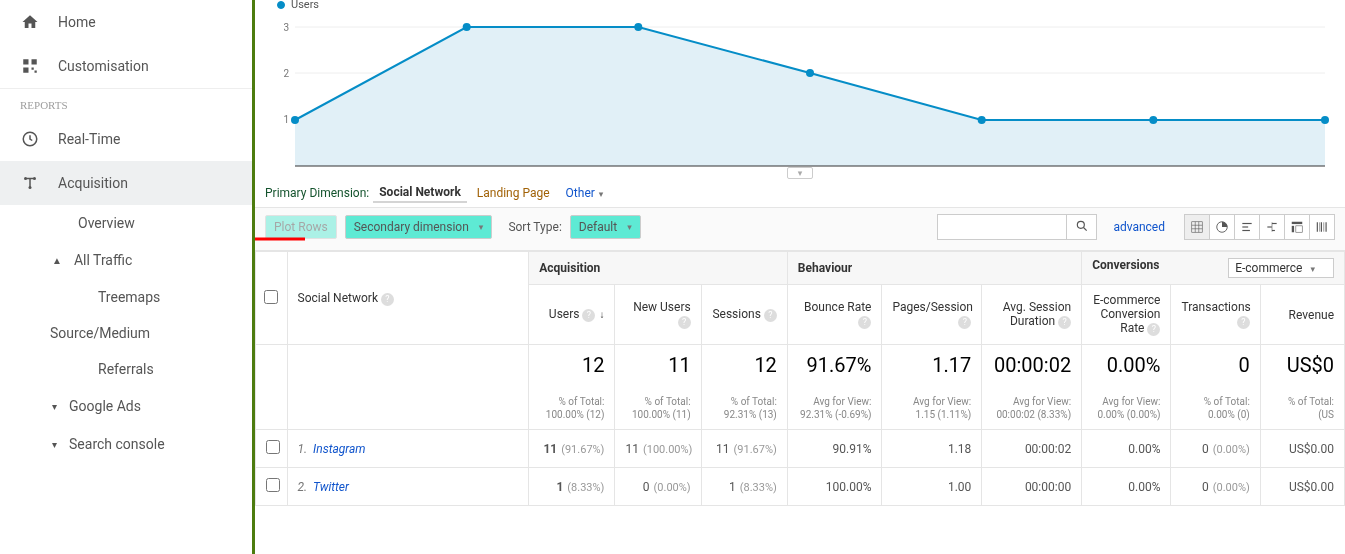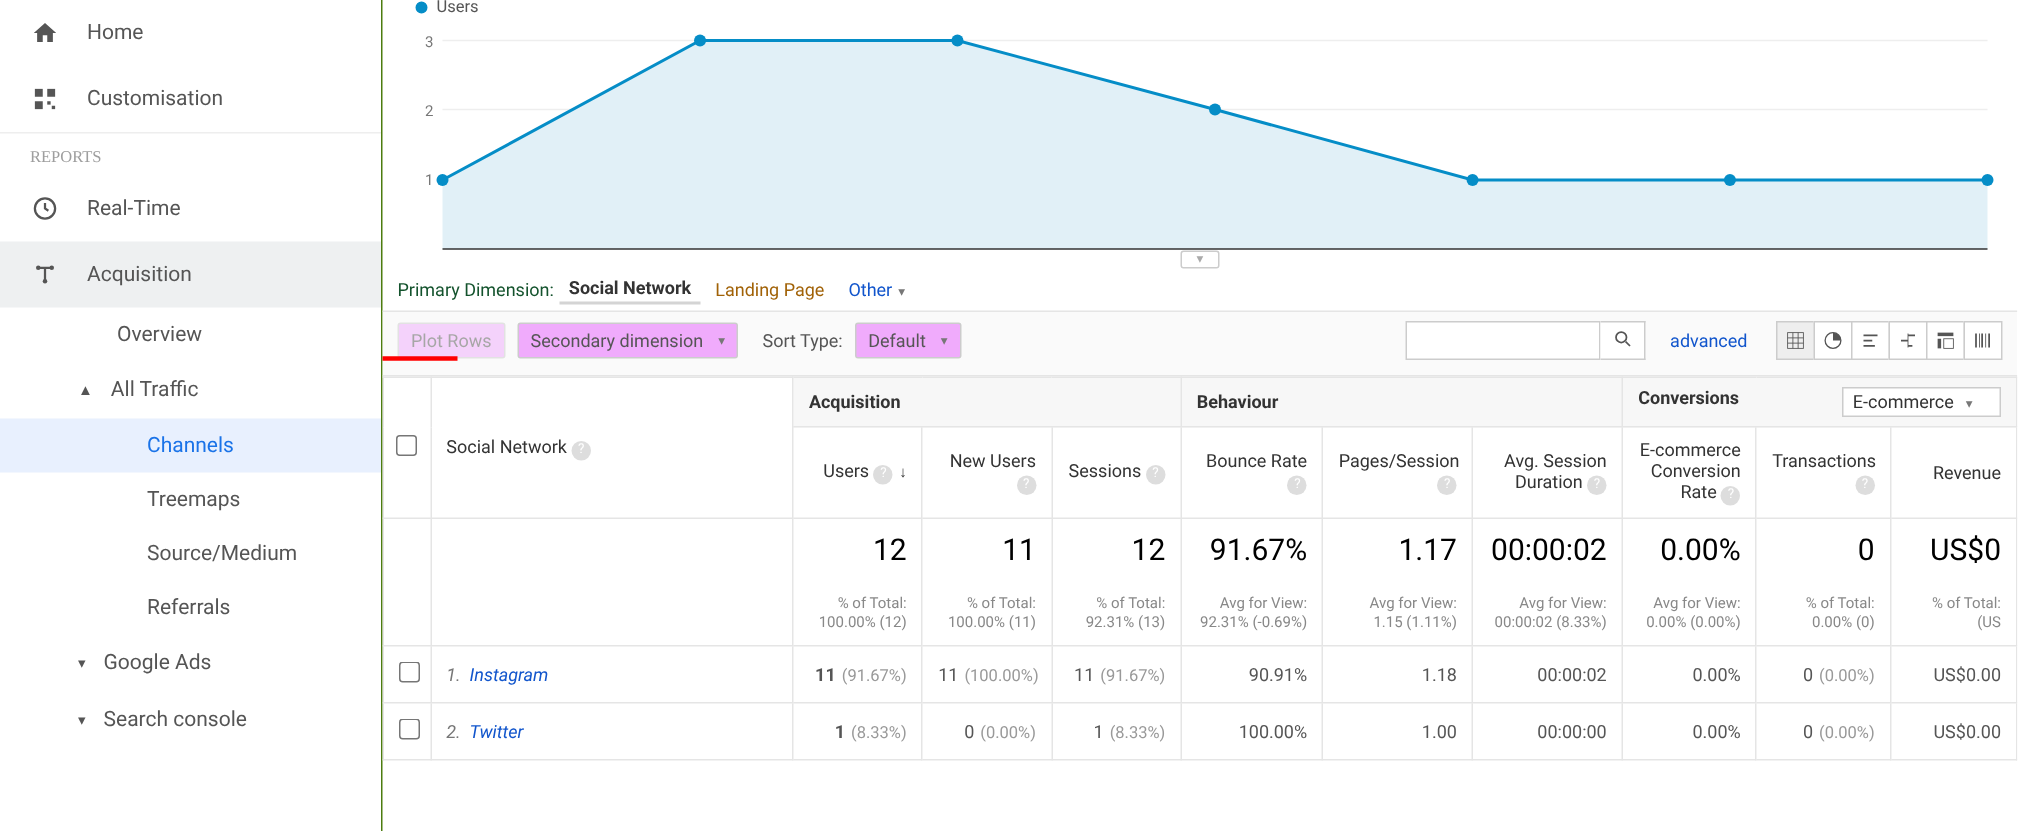--- a/index.html
+++ b/index.html
@@ -1,20 +1,20 @@
 <!DOCTYPE html>
 <html><head>
 <meta charset="utf-8">
 <style>
   * { margin: 0; padding: 0; box-sizing: border-box; }
   body { font-family: Roboto, Arial, sans-serif; font-size: 13px; color: #333; background: #fff; width: 1345px; }
   .app { display: flex; height: 554px; }
 
   
-  .sidebar { width: 255px; border-right: 1px solid #4d7c0f; background: #fff; flex-shrink: 0; display: flex; flex-direction: column; }
+  .sidebar { width: 255px; border-right: 3px solid #4d7c0f; background: #fff; flex-shrink: 0; display: flex; flex-direction: column; }
   .nav-item { display: flex; align-items: center; height: 44px; padding: 0 20px; font-size: 14px; color: #555; cursor: pointer; gap: 18px; }
   .nav-item.active { background: #eef0f1; font-weight: 400; }
   .nav-item .ic { width: 20px; height: 20px; display: flex; align-items: center; justify-content: center; fill: #555; color:#555;}
   .reports-hdr { font-size: 11px; color: #9e9e9e; padding: 10px 20px 6px; border-top:1px solid #eee;font-family:Liberation Serif, serif;}
   .subnav-group-hdr { display:flex; align-items:center; gap:12px; padding-left:40px; height:38px; font-size:14px; color:#555; cursor:pointer;}
   .subnav-item { height: 36px; display:flex; align-items:center; padding-left: 78px; font-size:14px; color:#555; cursor:pointer; }
   .subnav-item.sel { background:#e8f0fe; color:#1a73e8; border-right:2px solid transparent;}
 
   
   .main { flex: 1; overflow: hidden; position: relative; }
@@ -31,21 +31,21 @@
   .chart .pt { fill:#058dc7; }
 
   
   .dim-row { padding: 8px 10px 4px 10px; display:flex; align-items:center; gap:4px; font-size:12px;}
   .dim-row .lab { color:#14532d; }
   .dim-row .active { color:#333; font-weight:bold; border-bottom:2px solid #d4d4d4; padding:2px 6px;}
   .dim-row .link { color:#a16207; padding:2px 6px; cursor:pointer;}
   .dim-row .other { color:#1155cc; padding:2px 6px; cursor:pointer;}
 
   .ctrl-row { display:flex; align-items:center; padding: 6px 10px 10px 10px; gap:8px; border-top:1px solid #e5e5e5; border-bottom:1px solid #e5e5e5; background:#fafafa;}
-  .btn { border:1px solid #ccc; background:#f0abfc; color:#555; font-size:12px; padding:4px 8px; border-radius:2px; cursor:pointer; display:inline-flex; align-items:center; gap:6px;}
+  .btn { border:1px solid #ccc; background:#5eead4; color:#555; font-size:12px; padding:4px 8px; border-radius:2px; cursor:pointer; display:inline-flex; align-items:center; gap:6px;}
   .btn.disabled { opacity:.5; cursor:default;}
   .caret::after { content:"▾"; font-size:9px; color:#777; margin-left:4px;}
   .spacer { flex:1; }
   .search-box { display:flex; height:26px;}
   .search-box input { border:1px solid #ccc; font-size:12px; padding:2px 6px; width:130px; outline:none;}
   .search-box button { border:1px solid #ccc; border-left:none; background:#fff; width:30px; cursor:pointer;}
   .adv-link { color:#1155cc; font-size:12px; margin-left:8px; cursor:pointer;}
   .view-toggles { display:flex; margin-left:12px;}
   .view-toggles .vt { width:26px; height:26px; border:1px solid #ccc; margin-left:-1px; display:flex; align-items:center; justify-content:center; cursor:pointer; background:#fff;}
   .view-toggles .vt.active { background:#eee;}
@@ -121,27 +121,24 @@
         </span>
       <span>Acquisition</span>
     </div>
     <div class="subnav-item" style="padding-left:78px;">
         <span>Overview</span>
       </div>
     <div class="subnav-group-hdr" style="padding-left:52px;">
         <span style="font-size:10px;">▲</span>
         <span>All Traffic</span>
       </div>
-    <div class="subnav-item sel" style="padding-left:98px;">
-        <span>Channels</span>
-      </div>
     <div class="subnav-item" style="padding-left:98px;">
         <span>Treemaps</span>
       </div>
-    <div class="subnav-item" style="padding-left:98px;">
+    <div class="subnav-item" style="padding-left:50px;">
         <span>Source/Medium</span>
       </div>
     <div class="subnav-item" style="padding-left:98px;">
         <span>Referrals</span>
       </div>
     <div class="subnav-group-hdr" style="padding-left:52px;">
         <span style="font-size:10px;">▾</span>
         <span>Google Ads</span>
       </div>
     <div class="subnav-group-hdr" style="padding-left:52px;">

